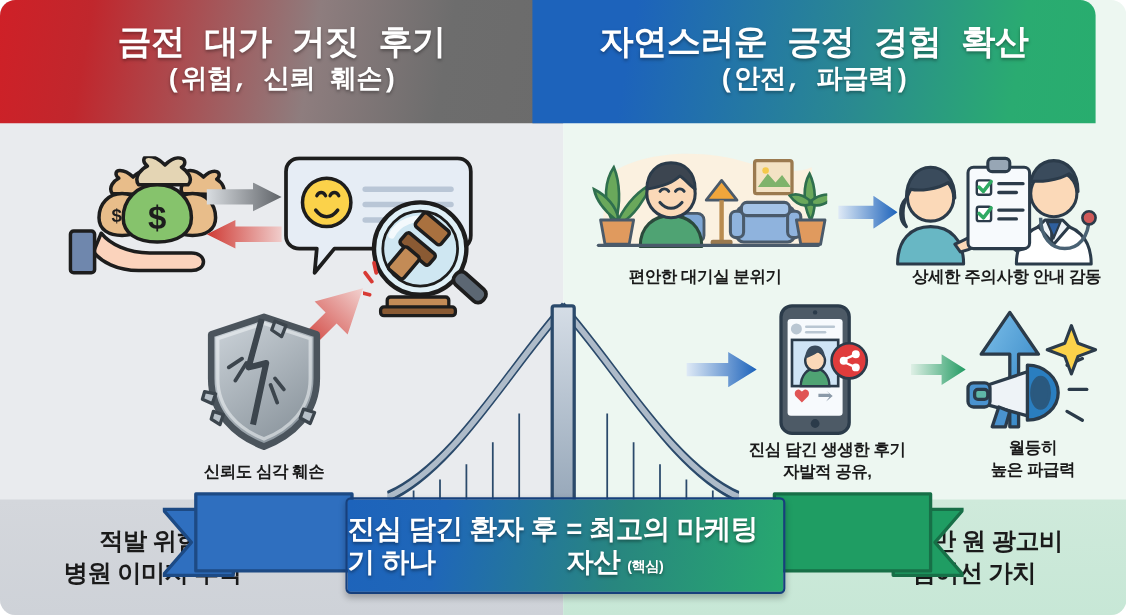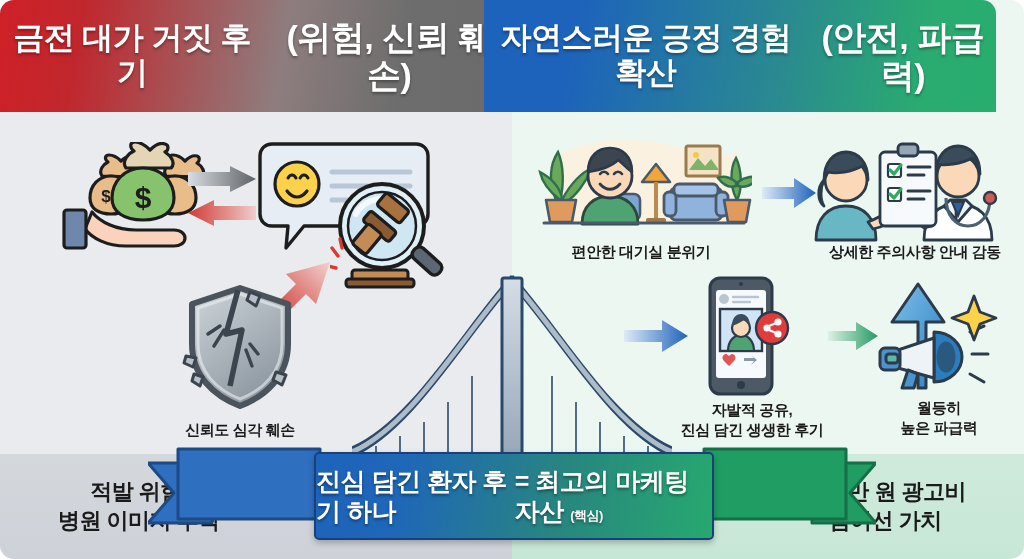--- a/index.html
+++ b/index.html
@@ -14,26 +14,27 @@
   
   .panel{position:absolute;top:0;height:559px;width:512px;}
   .panel.left{left:0;background:#e9ebee;border-radius:14px 0 0 14px;}
   .panel.right{left:512px;background:#edf7f1;border-radius:0 14px 14px 0;}
 
   
   .header{position:absolute;top:0;height:112px;width:512px;overflow:hidden;}
   .header.left{left:0;background:linear-gradient(100deg,#cf2027 0%,#c0272d 16%,#8e7d7e 55%,#6d6d6d 78%,#6b6b6b 100%);border-radius:14px 0 0 0;}
   .header.right{left:484px;background:linear-gradient(100deg,#1d63bb 0%,#1d63bb 18%,#2a8a90 58%,#2aab71 85%,#28ad6e 100%);border-radius:0 14px 0 0;}
   .header-inner{
-    height:100%;display:flex;flex-direction:row;align-items:center;
+    height:100%;display:flex;flex-direction:column;align-items:center;
     justify-content:center;gap:2px;color:#ffffff;text-align:center;
     text-shadow:0 2px 3px rgba(0,0,0,.35);
+    font-family:Liberation Mono, monospace;
   }
   .hdr-line1{font-size:31px;font-weight:700;letter-spacing:-0.5px;line-height:1.12;}
-  .hdr-line2{font-size:34px;font-weight:700;letter-spacing:-0.5px;line-height:1.12;}
+  .hdr-line2{font-size:24px;font-weight:700;letter-spacing:-0.5px;line-height:1.12;}
 
   
   .footbar{position:absolute;bottom:0;height:105px;width:512px;display:flex;align-items:center;}
   .footbar.left{left:0;background:linear-gradient(180deg,#d4d7dc 0%,#ced2d8 100%);border-radius:0 0 0 14px;justify-content:flex-start;}
   .footbar.right{left:512px;background:linear-gradient(180deg,#cfeadb 0%,#c7e7d6 100%);border-radius:0 0 14px 0;justify-content:flex-end;}
   .foot-text{font-size:22px;font-weight:700;color:#1a1a1a;line-height:1.28;text-align:center;letter-spacing:-0.5px;}
   .footbar.left .foot-text{margin-left:58px;}
   .footbar.right .foot-text{margin-right:58px;}
 
   
@@ -297,22 +298,22 @@
       <circle cx="78" cy="46" r="3.6"></circle>
         <circle cx="78" cy="58" r="3.6"></circle>
         <circle cx="67" cy="52" r="3.6"></circle>
     </g>
     <g stroke="#ffffff" stroke-width="2.2">
       <line x1="69" y1="50" x2="76" y2="47"></line>
         <line x1="69" y1="54" x2="76" y2="57"></line>
     </g>
   </svg>
   <div class="cap" style="left:672px;top:400px;width:160px;">
+    <div>진심 담긴 생생한 후기</div>
     <div>자발적 공유,</div>
-    <div>진심 담긴 생생한 후기</div>
   </div>
 
   <svg class="art" style="left:828px;top:322px;" width="50" height="28" viewBox="0 0 50 28">
     <defs>
         <linearGradient id="gGreen3" x1="0" y1="0" x2="1" y2="0">
       <stop offset="0%" stop-color="#dff0e6"></stop>
           <stop offset="100%" stop-color="#239b63"></stop>
         </linearGradient>
       </defs>
     <path d="M0 9h28V0l22 14-22 14v-9H0z" fill="url(#gGreen3)"></path>

